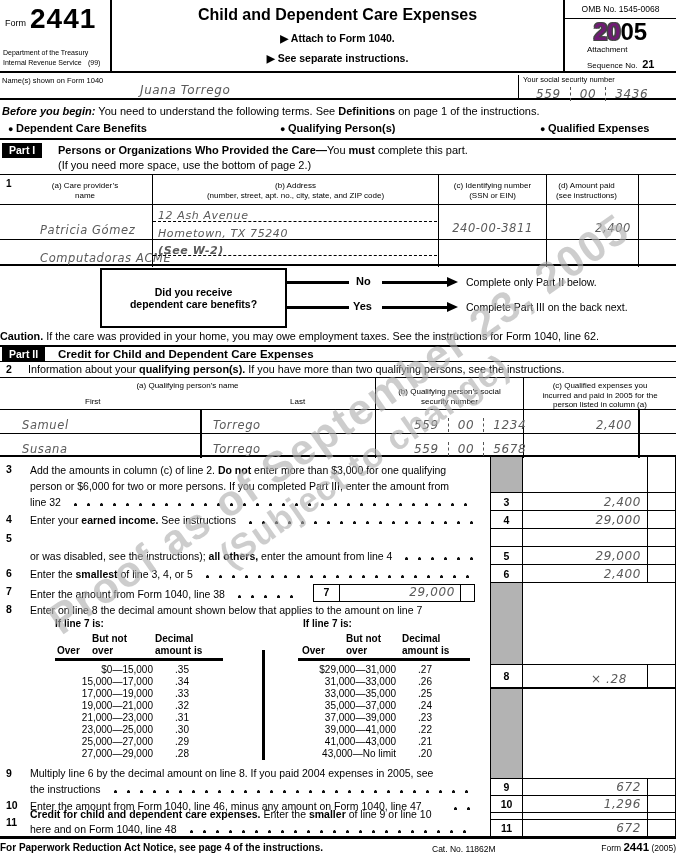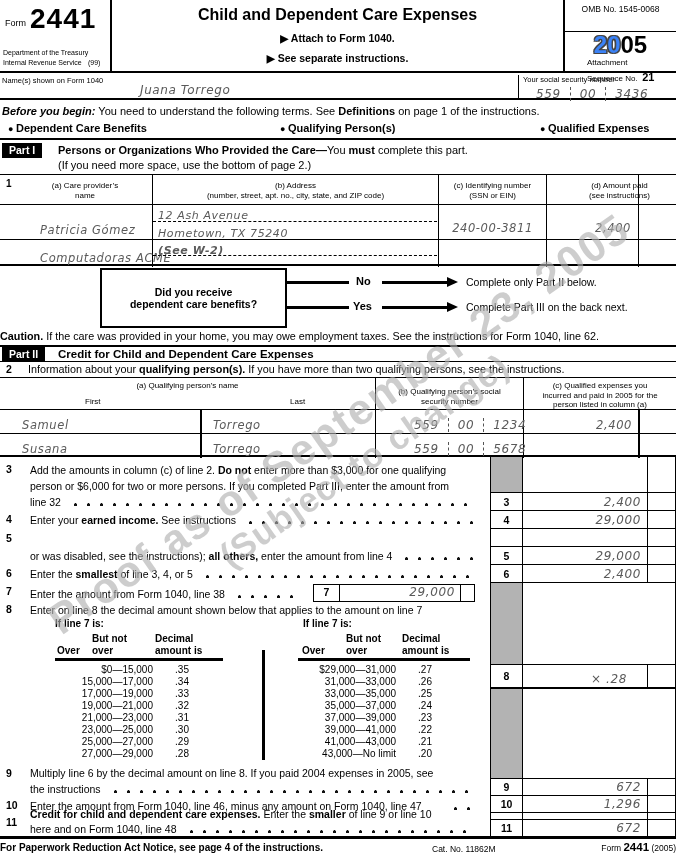--- a/index.html
+++ b/index.html
@@ -33,21 +33,21 @@
   .ssn .p { padding:0 9px; }
   .ssn .p + .p { border-left:1.5px dashed #555; }
   .bullet::before { content:"● "; font-size:9px; }
   .arrowline { position:absolute; height:2.5px; background:#000; }
   .arrowline::after {
     content:""; position:absolute; right:-10px; top:50%; transform:translateY(-50%);
     border-left:11px solid #000; border-top:5.5px solid transparent; border-bottom:5.5px solid transparent;
   }
   .hline { position:absolute; background:#000; }
   .outline20 {
-    color:#3b82f6;
+    color:#701a75;
     text-shadow:-1.4px -1.4px 0 #444, 1.4px -1.4px 0 #444, -1.4px 1.4px 0 #444, 1.4px 1.4px 0 #444;
   }
   
   #rightcol { position:absolute; left:490px; top:457px; width:186px; height:379px; border-left:1.5px solid #000; border-right:1px solid #000; display:flex; flex-direction:column; }
   .rrow { display:flex; width:100%; border-bottom:1px solid #000; }
   .rnum { width:32px; border-right:1px solid #000; display:flex; align-items:center; justify-content:center; font-weight:bold; font-size:10.5px; }
   .ramt { flex:1; display:flex; align-items:flex-end; justify-content:flex-end; padding:0 6px 1px 0; font-size:12px; }
   .rcent { width:28px; border-left:1px solid #000; }
   .nocent .ramt { border-right:none; }
   .nocent .rcent { border-left:none; }
@@ -79,21 +79,21 @@
       <span class="abs" style="left:3px;top:49px;font-size:7px;">Department of the Treasury</span>
       <span class="abs" style="left:3px;top:59px;font-size:7px;">Internal Revenue Service</span>
       <span class="abs" style="left:88px;top:59px;font-size:7px;">(99)</span>
     </div>
     <div class="abs" style="left:112px;top:0;width:451px;height:73px;text-align:center;">
       <div class="b" style="font-size:16px;margin-top:6px;">Child and Dependent Care Expenses</div>
       <div class="b" style="font-size:10.5px;margin-top:8px;">▶ Attach to Form 1040.</div>
       <div class="b" style="font-size:10.5px;margin-top:8px;">▶ See separate instructions.</div>
     </div>
     <div class="abs" style="left:563px;top:0;width:113px;height:73px;border-left:2px solid #000;">
-      <div class="ctr" style="font-size:8.5px;padding-top:4px;height:32px;border-bottom:1px solid #000;">OMB No. 1545-0068</div>
+      <div class="ctr" style="font-size:8.5px;padding-top:4px;height:19px;border-bottom:1px solid #000;">OMB No. 1545-0068</div>
       <div class="ctr" style="margin-top:0px;font-size:24px;font-weight:bold;line-height:26px;">
         <span class="outline20">20</span><span>05</span>
       </div>
       <div style="font-size:8px;padding-left:22px;">Attachment</div>
       <div style="padding-left:22px;">
         <span style="font-size:8px;">Sequence No.</span>
         <span class="b" style="font-size:11px;">21</span>
       </div>
     </div>
   </div>
@@ -138,21 +138,21 @@
           <div>name</div>
       </div>
       <div class="abs t8 ctr" style="left:153px;top:6px;width:285px;">
         <div>(b) Address</div>
           <div>(number, street, apt. no., city, state, and ZIP code)</div>
       </div>
       <div class="abs t8 ctr" style="left:439px;top:6px;width:107px;">
         <div>(c) Identifying number</div>
           <div>(SSN or EIN)</div>
       </div>
-      <div class="abs t8 ctr" style="left:574px;top:6px;width:91px;">
+      <div class="abs t8 ctr" style="left:541px;top:6px;width:91px;">
         <div>(d) Amount paid</div>
           <div>(see instructions)</div>
       </div>
     </div>
 
     <div class="abs" style="left:0;top:30px;width:676px;height:35px;border-bottom:1px solid #000;">
       <span class="abs fill" style="left:40px;top:18px;font-size:11.5px;">Patricia Gómez</span>
       <div class="abs dashdiv" style="left:153px;top:0;width:284px;height:17px;">
         <span class="fill" style="font-size:11px;padding-left:5px;">12 Ash Avenue</span>
       </div>

